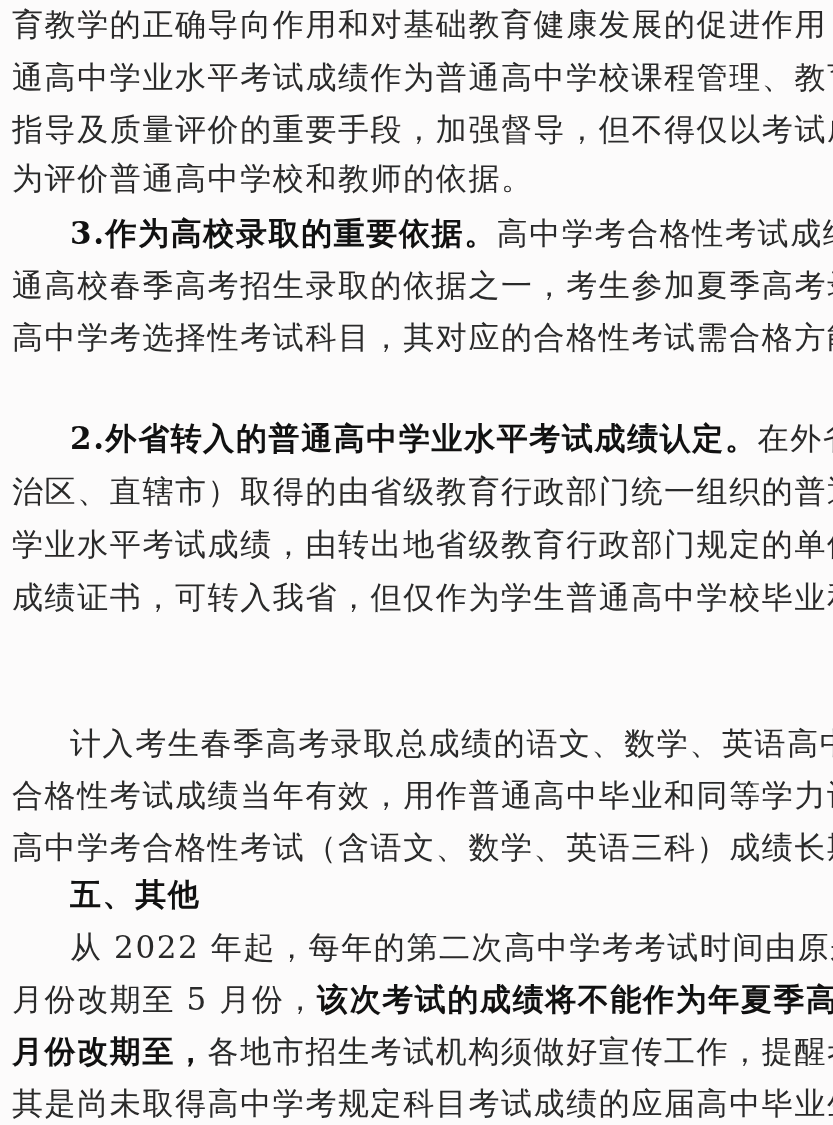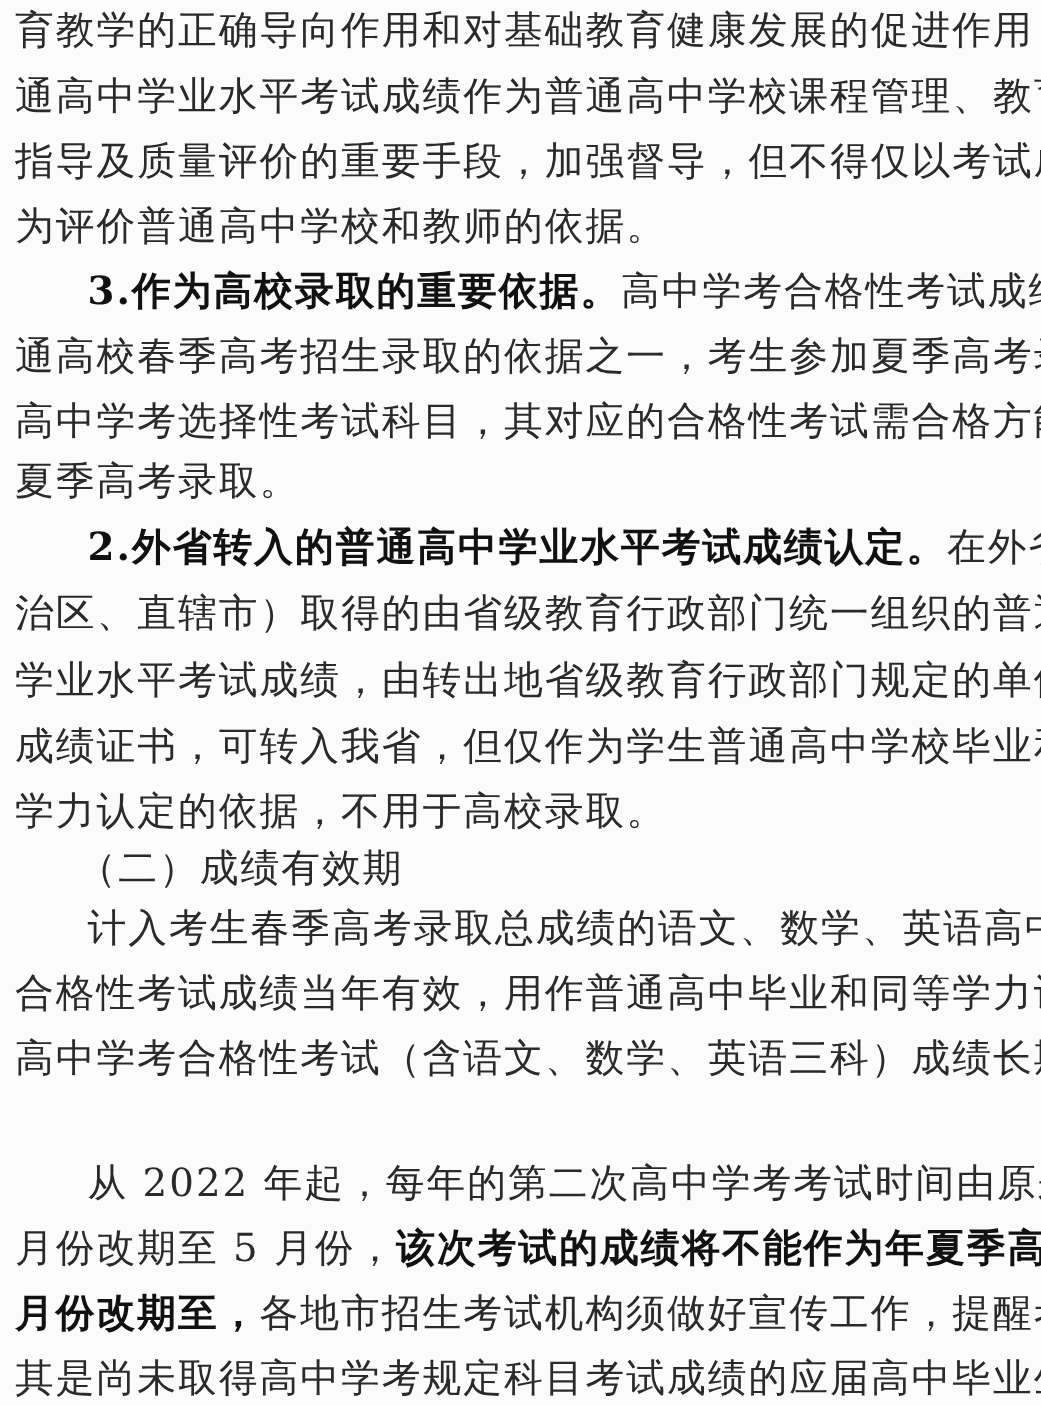--- a/index.html
+++ b/index.html
@@ -9,46 +9,44 @@
     font-family: "DejaVu Serif", "Liberation Serif", serif;
     color: #2a2a2a;
   }
   .page { position: relative; width: 833px; height: 1125px; }
   .line {
     position: absolute; left: 12px; right: 10px;
     font-size: 31px; line-height: 40px; height: 40px;
     white-space: nowrap; letter-spacing: 1.6px;
     text-align: justify; text-align-last: justify;
   }
-  .line.short { text-align-last: left; }
+  .line.short { text-align-last: left; font-family: Liberation Mono, monospace; }
   .indent { left: 70px; }
   .b { font-weight: bold; color: #111; margin-top: 44px; }
 </style>
 </head>
 <body>
 
 <div class="page">
   <div class="line" style="top:4px"><span>育教学的正确导向作用和对基础教育健康发展的促进作用，把普</span></div>
   <div class="line" style="top:57px"><span>通高中学业水平考试成绩作为普通高中学校课程管理、教育教学</span></div>
   <div class="line" style="top:109px"><span>指导及质量评价的重要手段，加强督导，但不得仅以考试成绩作</span></div>
   <div class="line short" style="top:161px"><span>为评价普通高中学校和教师的依据。</span></div>
 
   <div class="line indent" style="top:213px"><span class="b">3.作为高校录取的重要依据。</span><span>高中学考合格性考试成绩是普</span></div>
   <div class="line" style="top:265px"><span>通高校春季高考招生录取的依据之一，考生参加夏季高考录取的</span></div>
   <div class="line" style="top:317px"><span>高中学考选择性考试科目，其对应的合格性考试需合格方能参加</span></div>
-  <div class="line short" style="top:365px"><span>夏季高考录取。</span></div>
 
   <div class="line indent" style="top:418px"><span class="b">2.外省转入的普通高中学业水平考试成绩认定。</span><span>在外省（自</span></div>
   <div class="line" style="top:471px"><span>治区、直辖市）取得的由省级教育行政部门统一组织的普通高中</span></div>
   <div class="line" style="top:524px"><span>学业水平考试成绩，由转出地省级教育行政部门规定的单位出具</span></div>
   <div class="line" style="top:577px"><span>成绩证书，可转入我省，但仅作为学生普通高中学校毕业和同等</span></div>
-  <div class="line short" style="top:629px"><span>学力认定的依据，不用于高校录取。</span></div>
 
-  <div class="line short indent" style="top:675px; left:62px"><span>（二）成绩有效期</span></div>
   <div class="line indent" style="top:723px"><span>计入考生春季高考录取总成绩的语文、数学、英语高中学考</span></div>
   <div class="line" style="top:775px"><span>合格性考试成绩当年有效，用作普通高中毕业和同等学力认定的</span></div>
   <div class="line" style="top:827px"><span>高中学考合格性考试（含语文、数学、英语三科）成绩长期有效。</span></div>
 
+  <div class="line short indent" style="top:877px"><span class="b">五、其他</span></div>
   <div class="line indent" style="top:927px"><span>从 2022 年起，每年的第二次高中学考考试时间由原来的 6</span></div>
   <div class="line" style="top:979px"><span>月份改期至 5 月份，</span><span class="b">该次考试的成绩将不能作为年夏季高考的招</span></div>
   <div class="line" style="top:1031px"><span class="b">月份改期至，</span><span>各地市招生考试机构须做好宣传工作，提醒考生尤</span></div>
   <div class="line" style="top:1083px"><span>其是尚未取得高中学考规定科目考试成绩的应届高中毕业生及</span></div>
 </div>
 
 </body></html>

